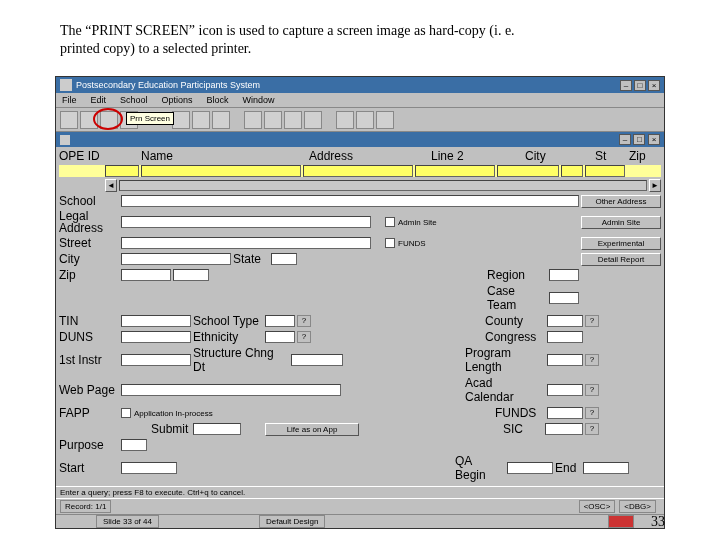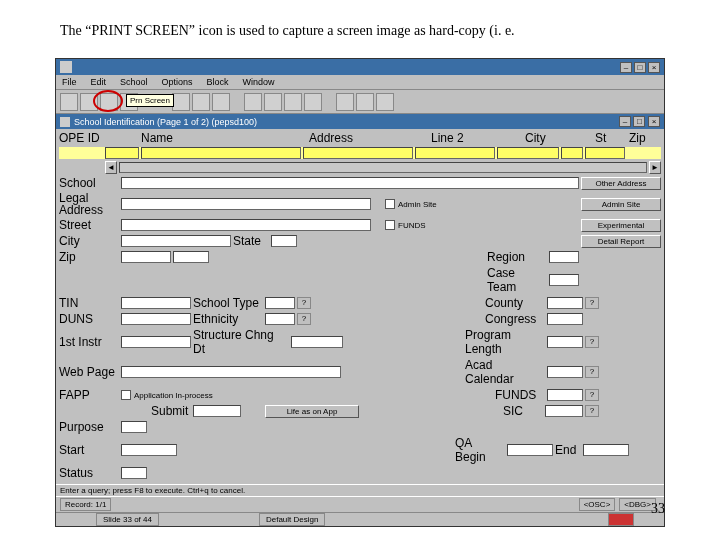--- a/index.html
+++ b/index.html
@@ -19,36 +19,38 @@
   .form { background:#c0c0c0; padding:2px 3px; font-size:8px; }
   .row { display:flex; gap:2px; align-items:center; margin-bottom:2px; }
   .lbl { text-align:left; padding-right:3px; font-size:12px; }
   .fld { height:12px; background:#fff; border:1px solid #666; border-top-color:#444; border-left-color:#444; }
   .btn { height:13px; background:#c0c0c0; border:1px solid #fff; border-right-color:#555; border-bottom-color:#555; font-size:8px; display:inline-flex; align-items:center; justify-content:center; padding:0 4px; }
   .chk { display:inline-flex; align-items:center; gap:3px; font-size:8px; }
   .chk .box { width:10px; height:10px; background:#fff; border:1px solid #555; }
   .q { width:14px; height:12px; background:#c0c0c0; border:1px solid #888; text-align:center; font-size:8px; }
   .statusbar { background:#c0c0c0; border-top:1px solid #fff; padding:1px 4px; font-size:8px; display:flex; }
   .statusbar .cell { border:1px solid #888; padding:1px 4px; margin-right:4px; }
-  .page-num { position:absolute; right:55px; bottom:23px; font-size:14px; }
+  .page-num { position:absolute; right:55px; bottom:10px; font-size:14px; }
   .hilite { border:2px solid #cc0000; border-radius:50%; position:absolute; }
   .taskbar { display:flex; font-size:8px; border-top:1px solid #888; }
   .taskbar .tcell { border:1px solid #888; padding:1px 6px; }
 </style>
 </head>
 <body>
 
 <div class="caption">
   <span>The “PRINT SCREEN” icon is used to capture a screen image as hard-copy (i. e.</span><br>
+  <span>printed copy) to a selected printer.</span>
 </div>
 
 <div class="app-container">
 
   <div class="titlebar">
     <span class="ico"></span>
+    <span>Postsecondary Education Participants System</span>
     <div class="win-controls">
       <span>–</span>
       <span>□</span>
       <span>×</span>
     </div>
   </div>
 
   <div class="menubar">
     <span>File</span>
     <span>Edit</span>
@@ -76,21 +78,20 @@
     <span class="tbtn"></span>
     <span class="tbtn"></span>
     <span style="width:10px"></span>
     <span class="tbtn"></span>
     <span class="tbtn"></span>
     <span class="tbtn"></span>
   </div>
 
   <div class="subtitlebar">
     <span class="ico" style="width:10px;height:10px;background:#ccc;margin-right:4px;"></span>
-    <span>School Identification (Page 1 of 2) (pepsd100)</span>
     <div class="win-controls">
       <span>–</span>
       <span>□</span>
       <span>×</span>
     </div>
   </div>
 
   <div class="form">
 
     <div class="row">
@@ -264,24 +265,20 @@
     <div class="row">
       <span class="lbl" style="width:60px">Start</span>
       <span class="fld" style="width:56px"></span>
       <span style="flex:1"></span>
       <span class="lbl" style="width:50px">QA Begin</span>
       <span class="fld" style="width:46px"></span>
       <span class="lbl" style="width:26px">End</span>
       <span class="fld" style="width:46px"></span>
       <span style="width:30px"></span>
     </div>
-    <div class="row">
-      <span class="lbl" style="width:60px">Status</span>
-      <span class="fld" style="width:26px"></span>
-    </div>
   </div>
 
   <div class="statusbar">
     <span>Enter a query; press F8 to execute. Ctrl+q to cancel.</span>
   </div>
   <div class="statusbar">
     <span class="cell">Record: 1/1</span>
     <span style="flex:1"></span>
     <span class="cell">&lt;OSC&gt;</span>
     <span class="cell">&lt;DBG&gt;</span>

